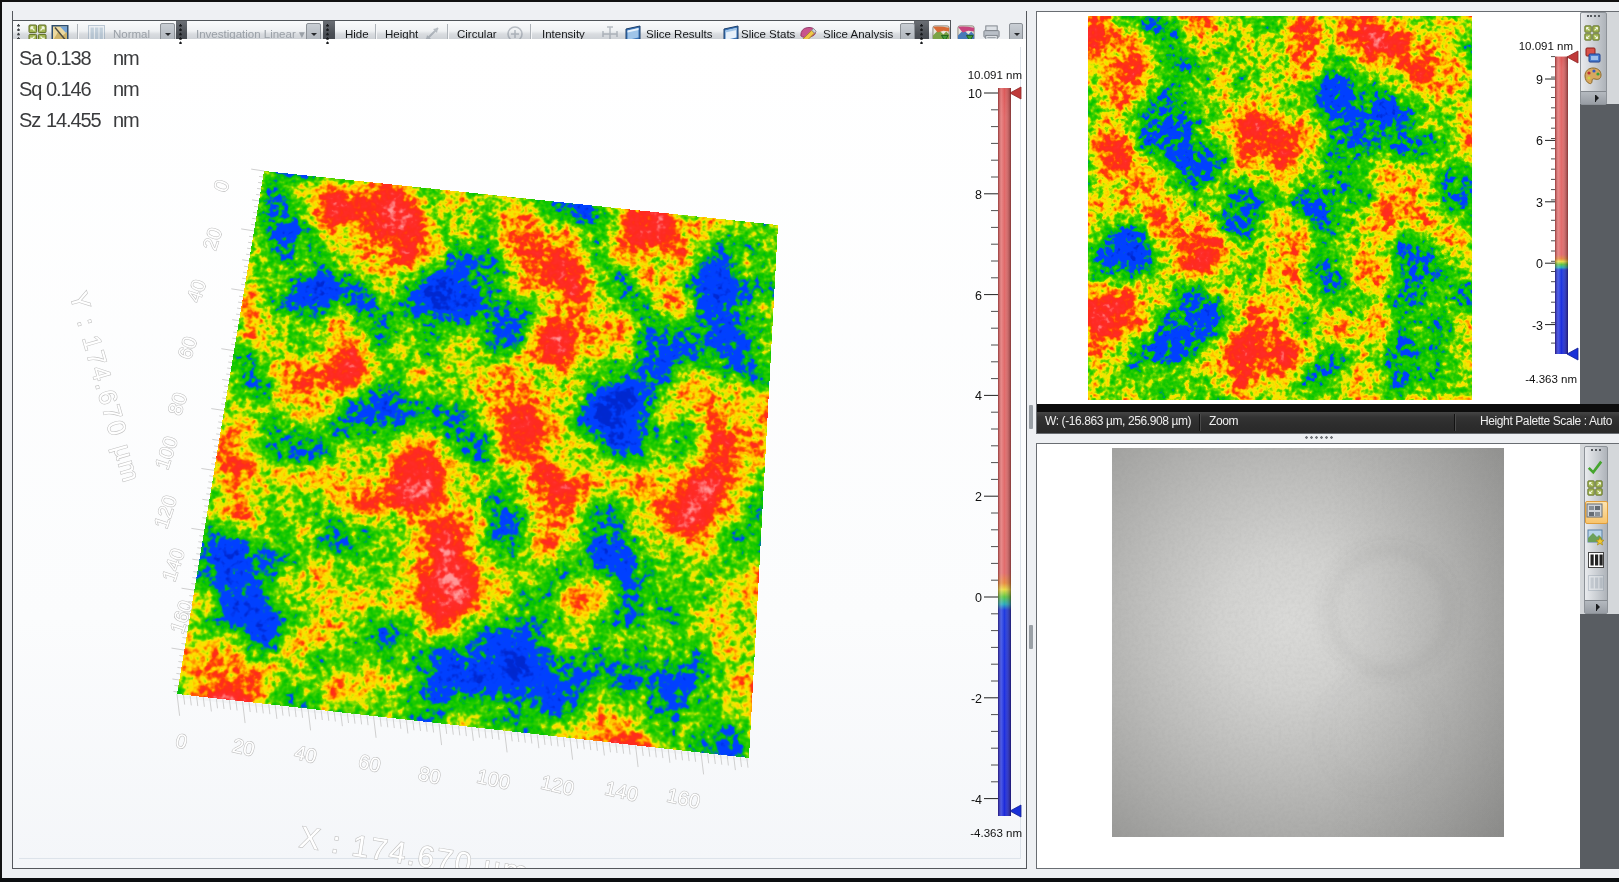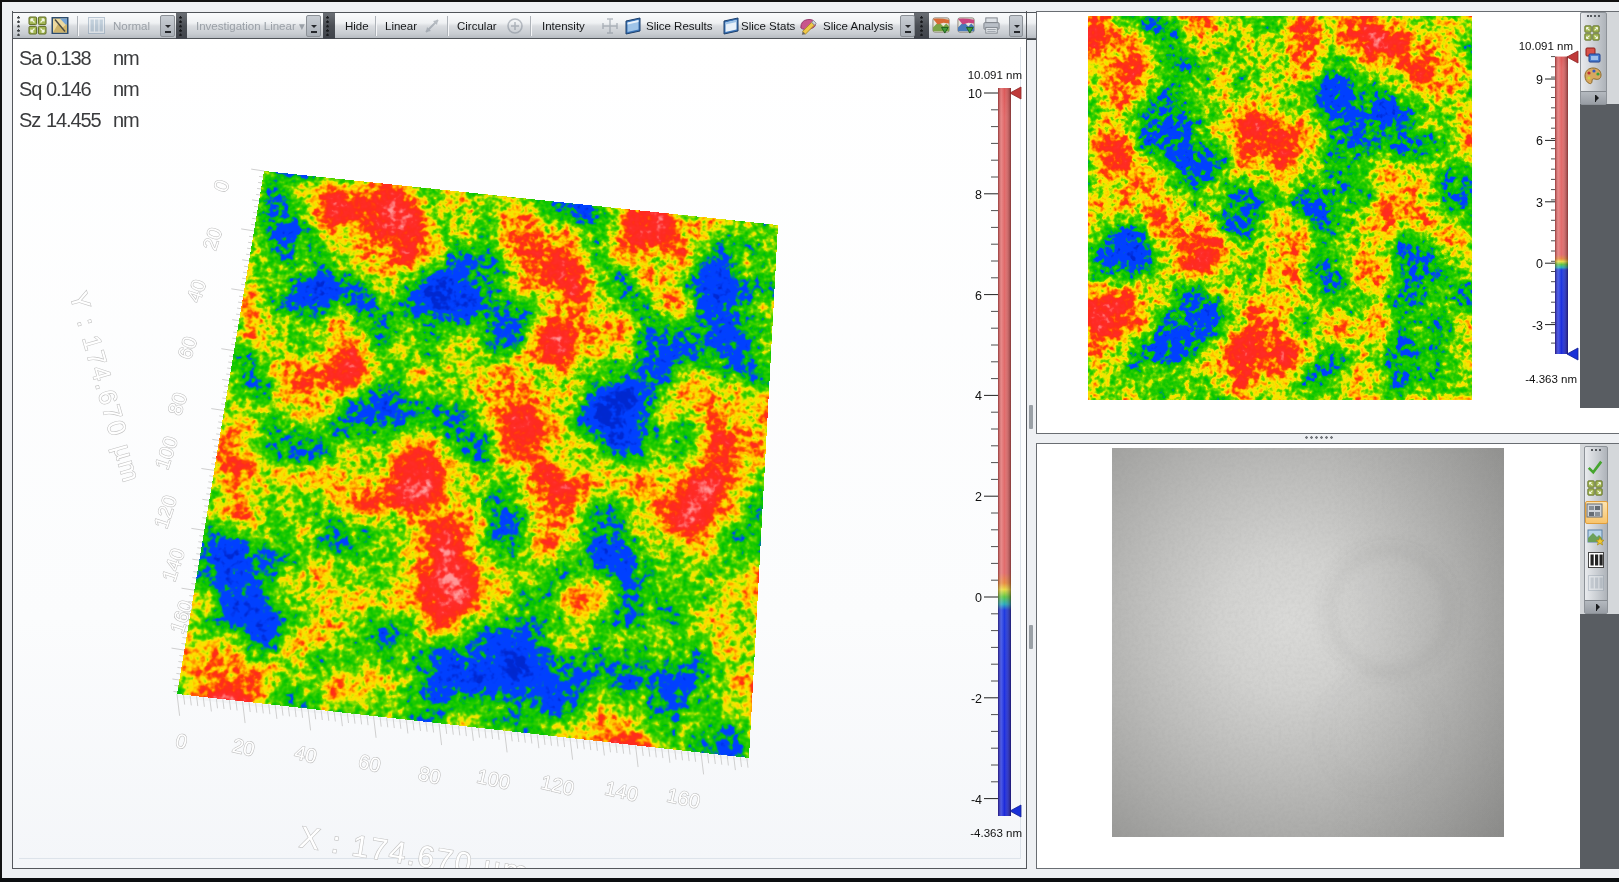--- a/index.html
+++ b/index.html
@@ -2,21 +2,21 @@
 <html><head><meta charset="utf-8">
 <style>
 *{margin:0;padding:0;box-sizing:border-box}
 html,body{width:1619px;height:882px;overflow:hidden;font-family:"Liberation Sans",sans-serif}
 #app{position:absolute;left:0;top:0;width:1619px;height:882px;background:#eef0f3;overflow:hidden}
 .abs{position:absolute}
 #topline{left:0;top:0;width:1619px;height:2px;background:#111}
 #leftline{left:0;top:0;width:2px;height:882px;background:#111}
 #botline{left:0;top:878px;width:1619px;height:4px;background:#0c0e10}
 
-#tb{left:12px;top:12px;width:1211px;height:27px;border:1px solid #505459;background:linear-gradient(#fafbfc 0%,#eff1f3 40%,#d9dce0 52%,#c9cdd2 82%,#b7bcc2 100%);box-shadow:0 1px 0 #3c4045}
+#tb{left:12px;top:20px;width:939px;height:27px;border:1px solid #505459;background:linear-gradient(#fafbfc 0%,#eff1f3 40%,#d9dce0 52%,#c9cdd2 82%,#b7bcc2 100%);box-shadow:0 1px 0 #3c4045}
 .tbdark{top:0;height:26px;background:linear-gradient(#6a6e74 0%,#4a4e54 50%,#3f434a 100%)}
 .grip{top:3px;width:3px;height:20px;background-image:radial-gradient(circle at 1.5px 1.5px,#3f4346 1.1px,rgba(0,0,0,0) 1.4px);background-size:3px 4.4px;background-repeat:repeat-y}
 .gripd{top:3px;width:3px;height:20px;background-image:radial-gradient(circle at 1.5px 1.5px,#17191c 1.1px,rgba(0,0,0,0) 1.4px);background-size:3px 4.4px;background-repeat:repeat-y;z-index:3}
 .tbtxt{top:0;height:26px;line-height:26px;font-size:11.5px;color:#16181a;white-space:nowrap}
 .tbgray{color:#9aa0a7}
 .tbsep{top:3px;width:1px;height:20px;background:#aeb3b9;box-shadow:1px 0 0 #f5f6f8}
 .dd{top:2px;width:15px;height:22px;background:linear-gradient(#c9ced4,#a9afb6);border:1px solid #8b9096;border-radius:2px}
 .dd:after{content:"";position:absolute;left:3.5px;top:9px;border:3px solid transparent;border-top-color:#26282c}
 .dd:before{content:"";position:absolute;left:3.5px;top:15px;width:6px;height:1.5px;background:#26282c}
 
@@ -150,21 +150,21 @@
  <rect x="12.5" y="3.5" width="3.4" height="12" fill="#9db4c8"></rect>
 </svg>
 <span class="abs tbtxt tbgray" style="left:100px">Normal</span>
 <div class="abs dd" style="left:147px"></div>
 
 <span class="abs tbtxt tbgray" style="left:183px">Investigation Linear ▾</span>
 <div class="abs dd" style="left:293px"></div>
 
 <span class="abs tbtxt" style="left:332px">Hide</span>
 <div class="abs tbsep" style="left:362px"></div>
-<span class="abs tbtxt" style="left:372px">Linear</span>
+<span class="abs tbtxt" style="left:372px">Height</span>
 <svg class="abs" style="left:410px;top:4px" width="18" height="18" viewBox="0 0 18 18" opacity="0.5">
  <path d="M3 15 L15 3" stroke="#7e8792" stroke-width="2"></path>
  <path d="M15 3 L10 4 L14 8 Z M3 15 L8 14 L4 10 Z" fill="#7e8792"></path>
 </svg>
 <div class="abs tbsep" style="left:434px"></div>
 <span class="abs tbtxt" style="left:444px">Circular</span>
 <svg class="abs" style="left:493px;top:4px" width="18" height="18" viewBox="0 0 18 18" opacity="0.5">
  <circle cx="9" cy="9" r="7" fill="none" stroke="#7e8792" stroke-width="1.6"></circle>
  <path d="M9 5 V13 M5 9 H13" stroke="#7e8792" stroke-width="1.6"></path>
 </svg>
@@ -653,19 +653,26 @@
       <div class="ibox" style="margin-top:4px">
         <svg width="18" height="18" viewBox="0 0 18 18" opacity="0.45">
           <rect x="1.5" y="1.5" width="15" height="15" fill="#e8ecf0" stroke="#98a4b0"></rect>
           <rect x="3.5" y="3.5" width="3.2" height="11" fill="#aab4be"></rect>
           <rect x="8" y="3.5" width="3.2" height="11" fill="#aab4be"></rect>
           <rect x="12.5" y="3.5" width="3.2" height="11" fill="#aab4be"></rect>
         </svg>
       </div>
       <div class="ft"></div>
     </div>
+<div class="abs status" id="st1">
+  <span class="stxt" style="left:8px">W: (-16.863 µm, 256.908 µm)</span>
+  <span class="sep" style="left:162px"></span>
+  <span class="stxt" style="left:172px">Zoom</span>
+  <span class="sep" style="left:417px"></span>
+  <span class="stxt" style="right:7px">Height Palette Scale : Auto</span>
+</div>
 <div class="abs" id="spdots"></div>
 <div class="abs grip2" style="top:405px"></div>
 <div class="abs grip2" style="top:625px"></div>
 <div class="abs" id="topline"></div>
 <div class="abs" id="leftline"></div>
 <div class="abs" id="botline"></div>
 </div>
 
 </body></html>

